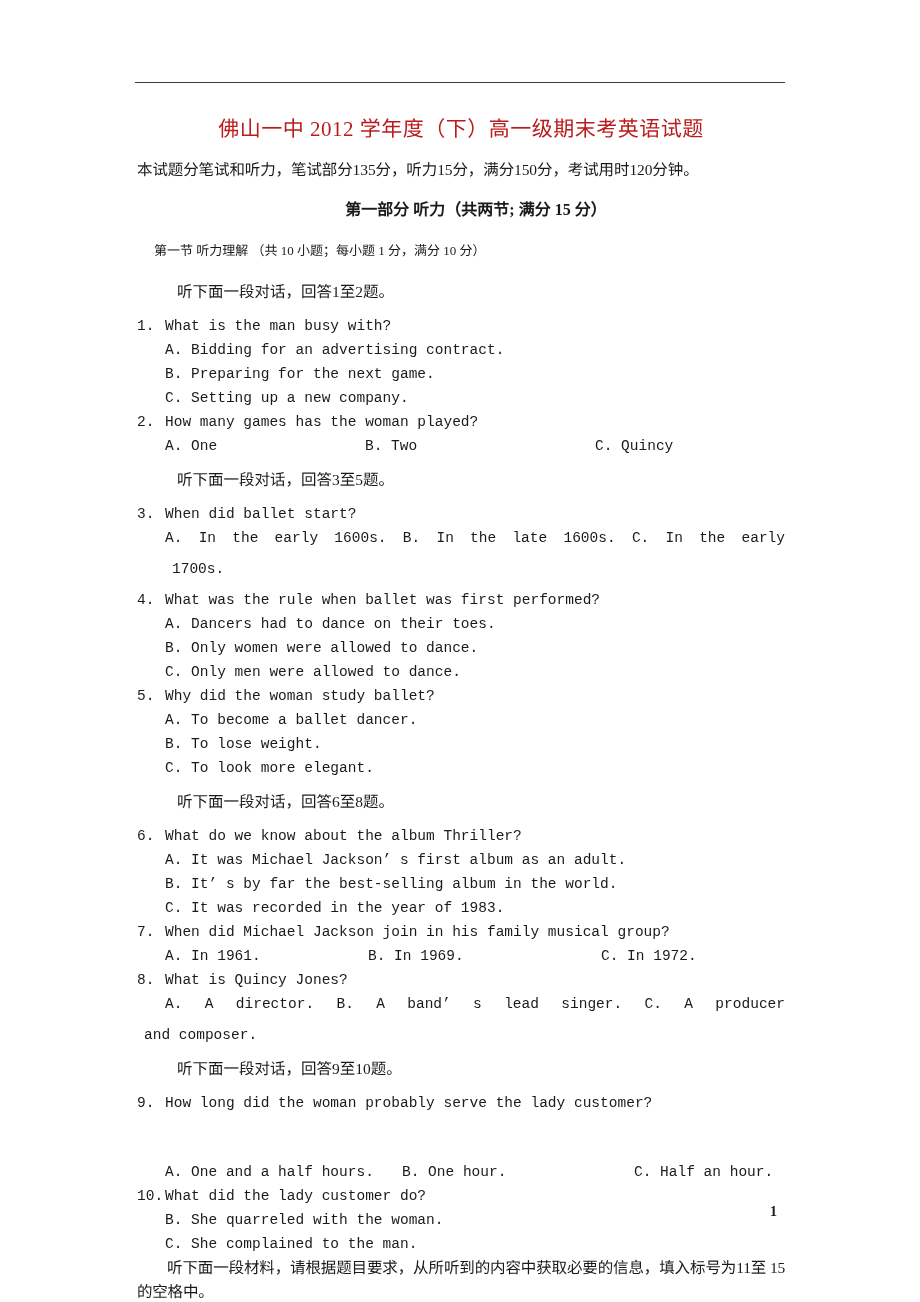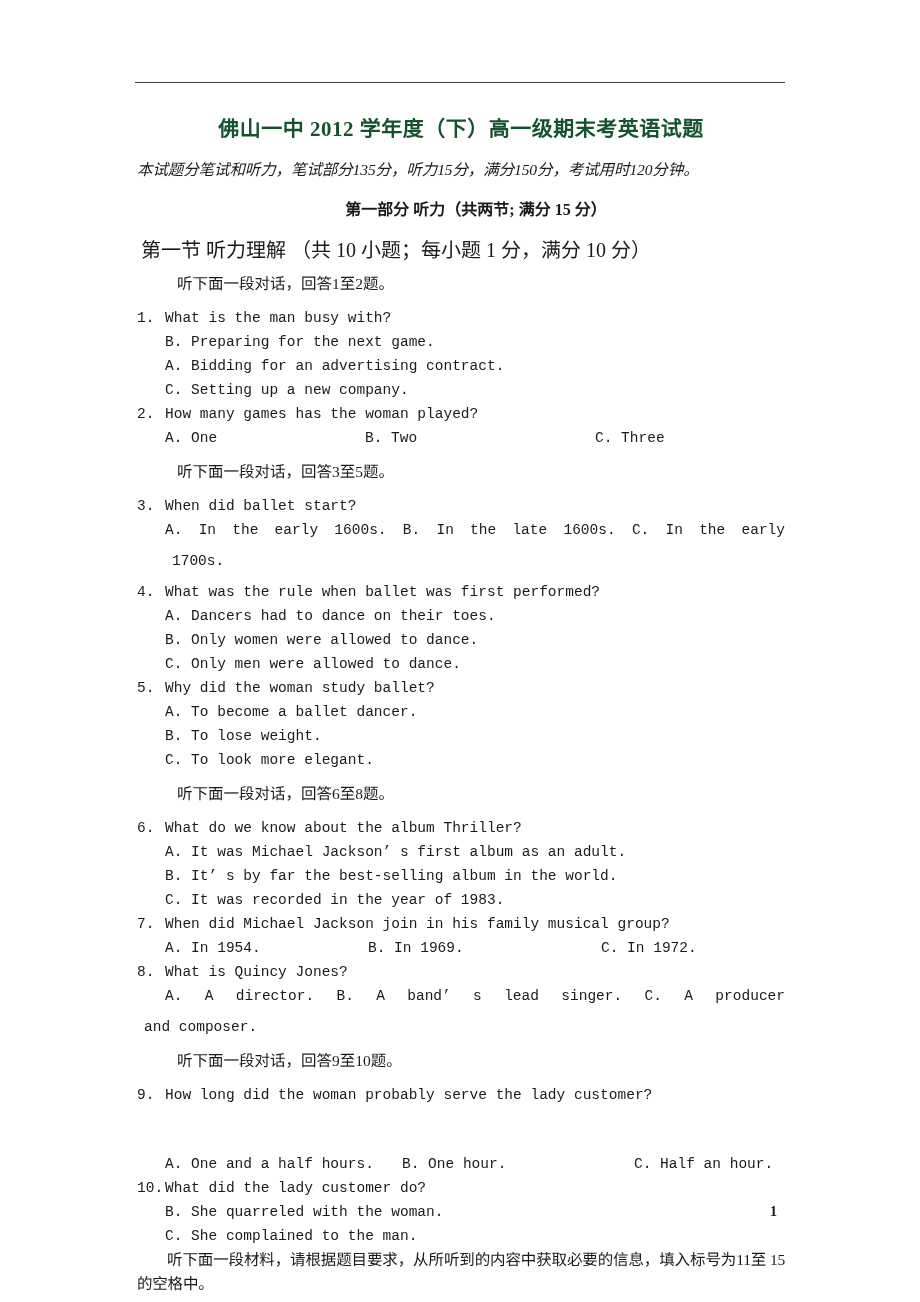--- a/index.html
+++ b/index.html
@@ -35,58 +35,57 @@
 
   
   .content {
     position: absolute;
     left: 137px;
     top: 100px;
     width: 648px;
   }
 
   .doc-title {
-    color: #14532d;
-    font-family: "Liberation Serif", "DejaVu Serif", serif;
-    font-weight: bold;
+    color: #b91c1c;
+    font-family: "Liberation Serif", "DejaVu Serif", serif;
+    font-weight: normal;
     font-size: 21px;
     text-align: center;
     letter-spacing: 0.5px;
     margin: 14px 0 0 0;
     line-height: 30px;
     white-space: nowrap;
   }
 
   .cn {
     font-family: "Liberation Serif", "DejaVu Serif", serif;
     font-size: 15.5px;
     line-height: 24px;
     margin: 0;
-    font-style: italic;
   }
 
   .cn-intro {
     margin-top: 14px;
     letter-spacing: -0.1px;
   }
 
   .section-head {
     font-family: "Liberation Serif", "DejaVu Serif", serif;
     font-weight: bold;
     font-size: 16px;
     line-height: 24px;
     text-align: center;
     margin: 16px;
     padding-left: 30px;
   }
 
   .sub-head {
-    font-size: 20px;
-    line-height: 24px;
-    margin: 4px;
+    font-size: 13px;
+    line-height: 24px;
+    margin: 17px;
   }
 
   .directive {
     font-size: 15.5px;
     line-height: 24px;
     margin: 10px;
     padding-left: 30px;
   }
 
   
@@ -170,26 +169,26 @@
 
     <p class="cn cn-intro">本试题分笔试和听力，笔试部分135分，听力15分，满分150分，考试用时120分钟。</p>
 
     <p class="section-head">第一部分      听力（共两节; 满分 15 分）</p>
 
     <p class="sub-head">第一节 听力理解  （共 10 小题；每小题 1 分，满分 10 分）</p>
 
     <p class="directive">听下面一段对话，回答1至2题。</p>
 
     <p class="q"><span class="num">1.</span><span>What is the man busy with?</span></p>
+    <p class="opt">A. Bidding for an advertising contract.</p>
     <p class="opt">B. Preparing for the next game.</p>
-    <p class="opt">A. Bidding for an advertising contract.</p>
     <p class="opt">C. Setting up a new company.</p>
 
     <p class="q"><span class="num">2.</span><span>How many games has the woman played?</span></p>
-    <p class="opt-row"><span class="col" style="width: 200px;">A. One</span><span class="col" style="width: 230px;">B. Two</span><span class="col">C. Three</span></p>
+    <p class="opt-row"><span class="col" style="width: 200px;">A. One</span><span class="col" style="width: 230px;">B. Two</span><span class="col">C. Quincy</span></p>
 
     <p class="directive">听下面一段对话，回答3至5题。</p>
 
     <p class="q"><span class="num">3.</span><span>When did ballet start?</span></p>
     <p class="opt-just">A. In the early 1600s. B. In the late 1600s. C. In the early</p>
     <p class="opt-just-plain" style="padding-left:28px">1700s.</p>
 
     <p class="q"><span class="num">4.</span><span>What was the rule when ballet was first performed?</span></p>
     <p class="opt">A. Dancers had to dance on their toes.</p>
     <p class="opt">B. Only women were allowed to dance.</p>
@@ -201,21 +200,21 @@
     <p class="opt">C. To look more elegant.</p>
 
     <p class="directive">听下面一段对话，回答6至8题。</p>
 
     <p class="q"><span class="num">6.</span><span>What do we know about the album Thriller?</span></p>
     <p class="opt">A. It was Michael Jackson’ s first album as an adult.</p>
     <p class="opt">B. It’ s by far the best-selling album in the world.</p>
     <p class="opt">C. It was recorded in the year of 1983.</p>
 
     <p class="q"><span class="num">7.</span><span>When did Michael Jackson join in his family musical group?</span></p>
-    <p class="opt-row"><span class="col" style="width: 203px;">A. In 1954.</span><span class="col" style="width: 233px;">B. In 1969.</span><span class="col">C. In 1972.</span></p>
+    <p class="opt-row"><span class="col" style="width: 203px;">A. In 1961.</span><span class="col" style="width: 233px;">B. In 1969.</span><span class="col">C. In 1972.</span></p>
 
     <p class="q"><span class="num">8.</span><span>What is Quincy Jones?</span></p>
     <p class="opt-just">A. A director. B. A band’ s lead singer. C. A producer</p>
     <p class="opt-just-plain">and composer.</p>
 
     <p class="directive">听下面一段对话，回答9至10题。</p>
 
     <p class="q"><span class="num">9.</span><span>How long did the woman probably serve the lady customer?</span></p>
     <p class="opt-row"><span class="col" style="width: 237px;">A. One and a half hours.</span><span class="col" style="width: 232px; margin-top: 45px;">B. One hour.</span><span class="col">C. Half an hour.</span></p>
 

